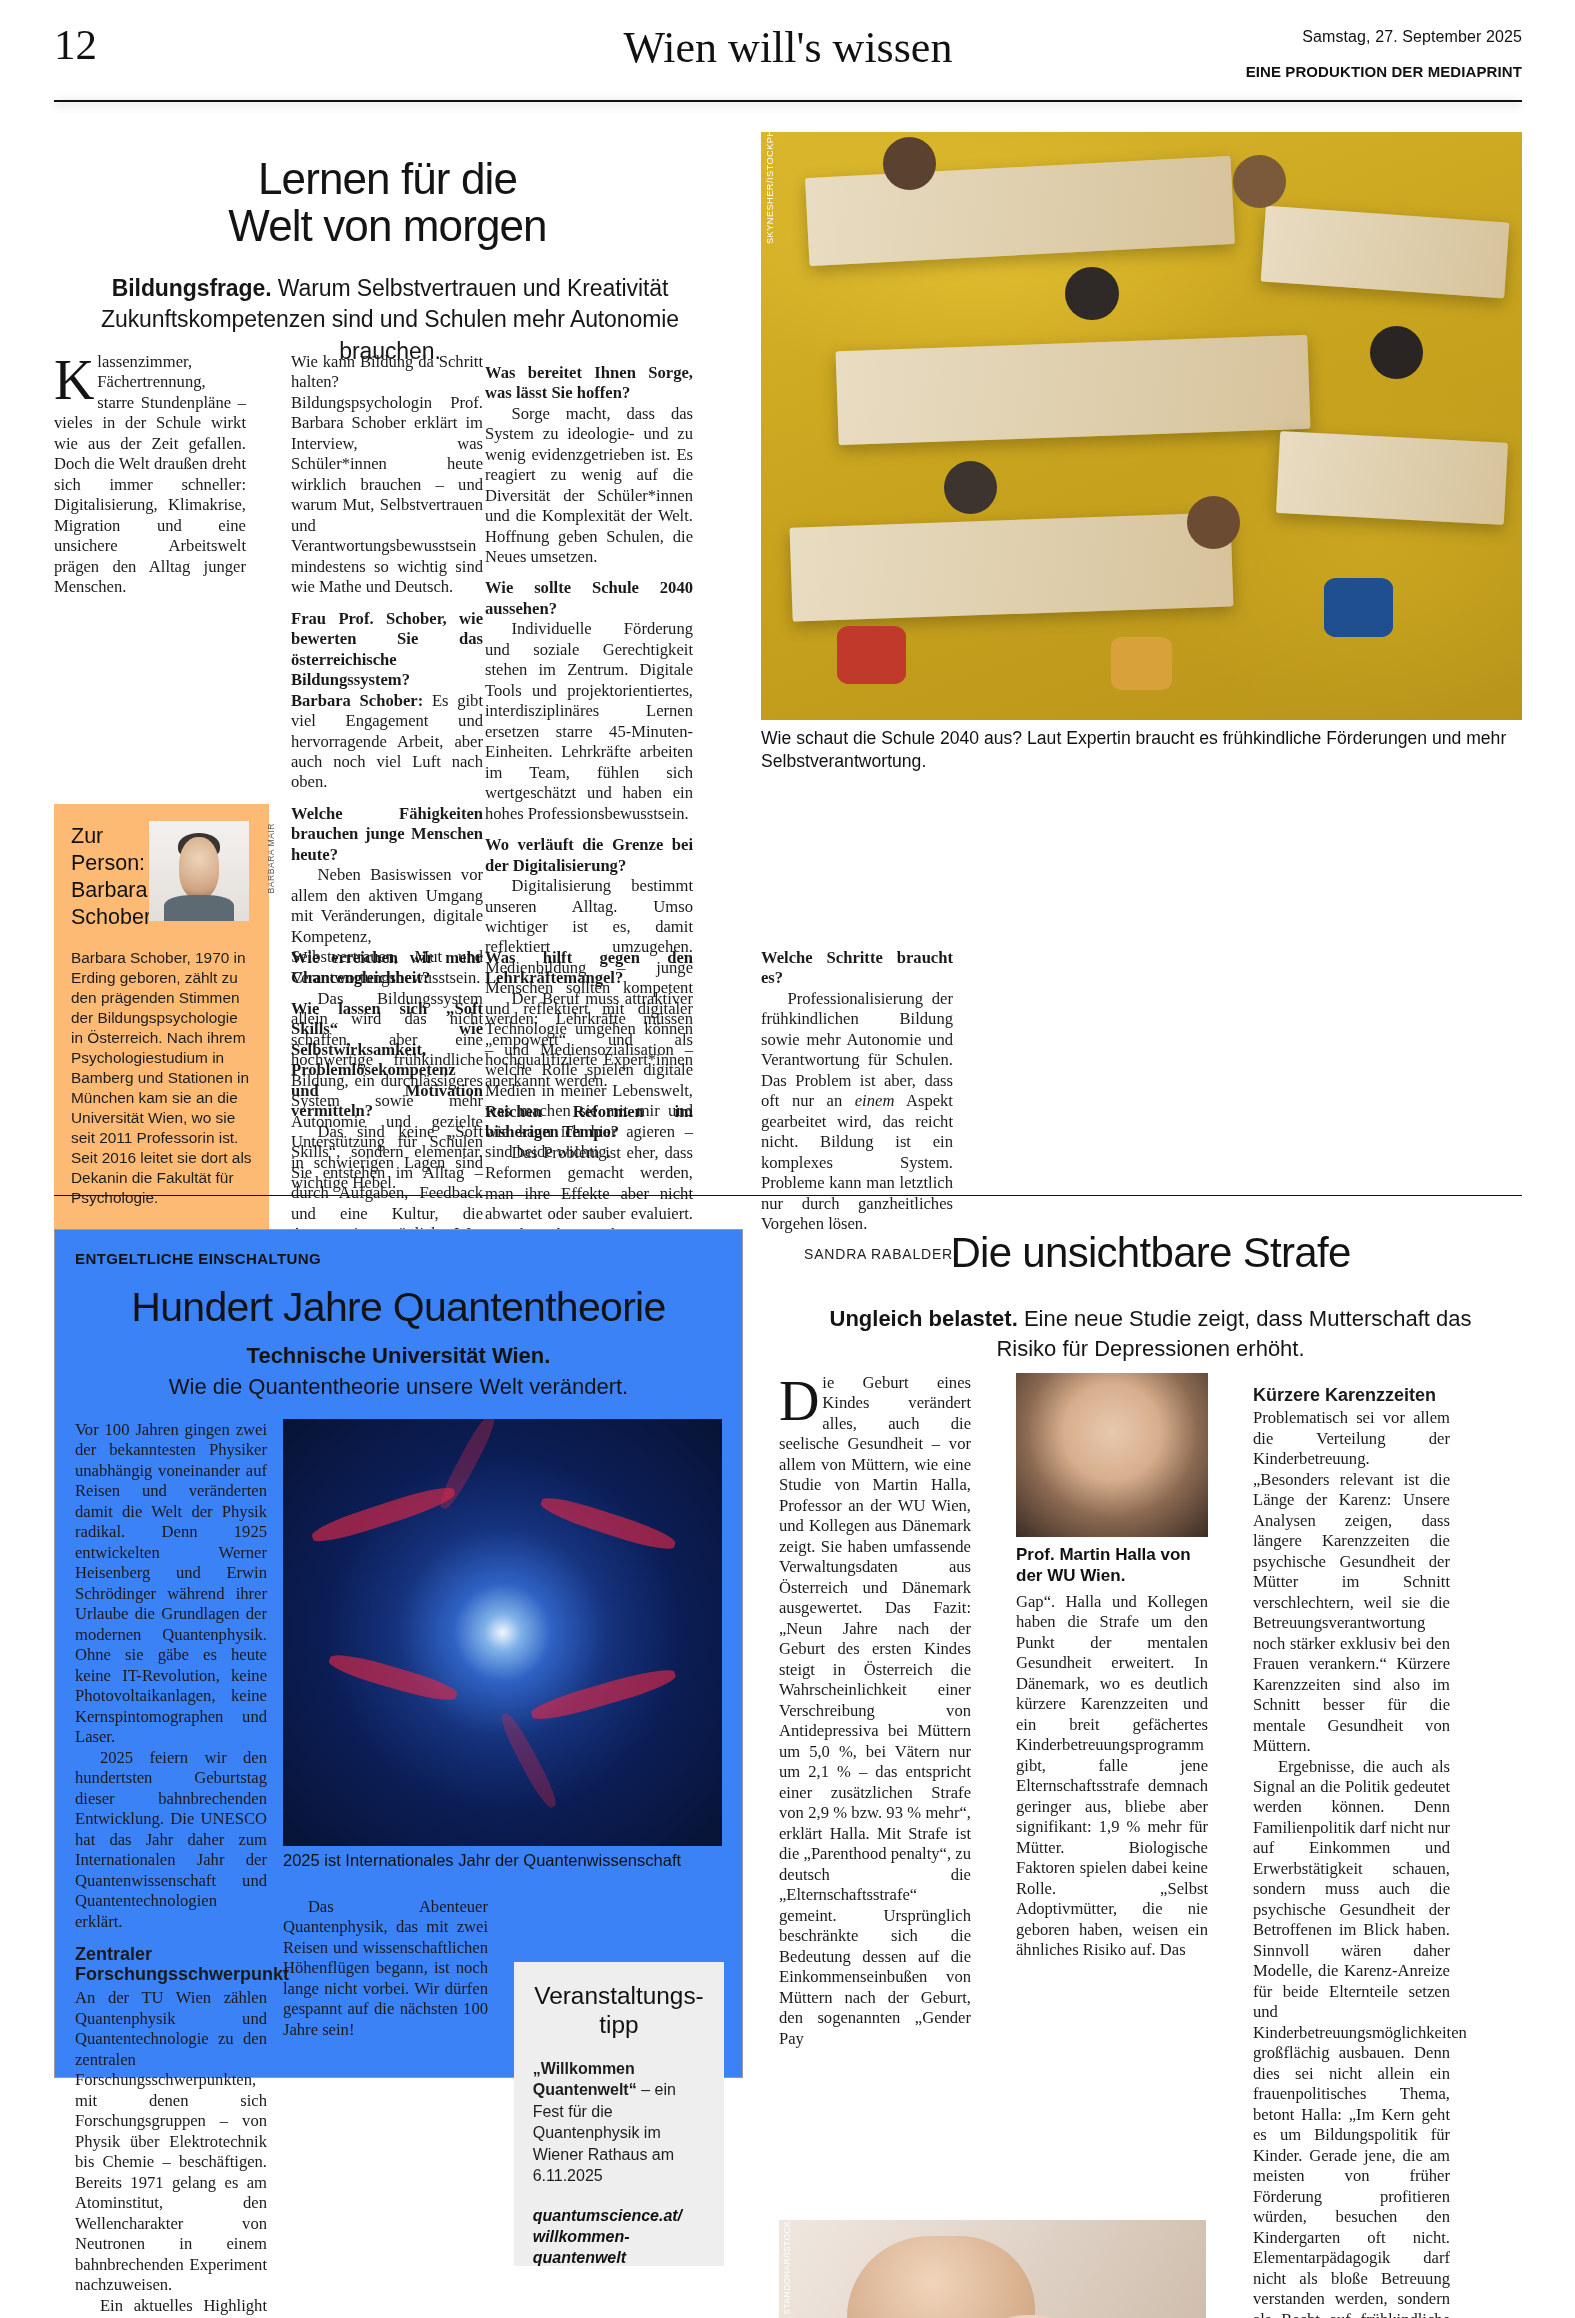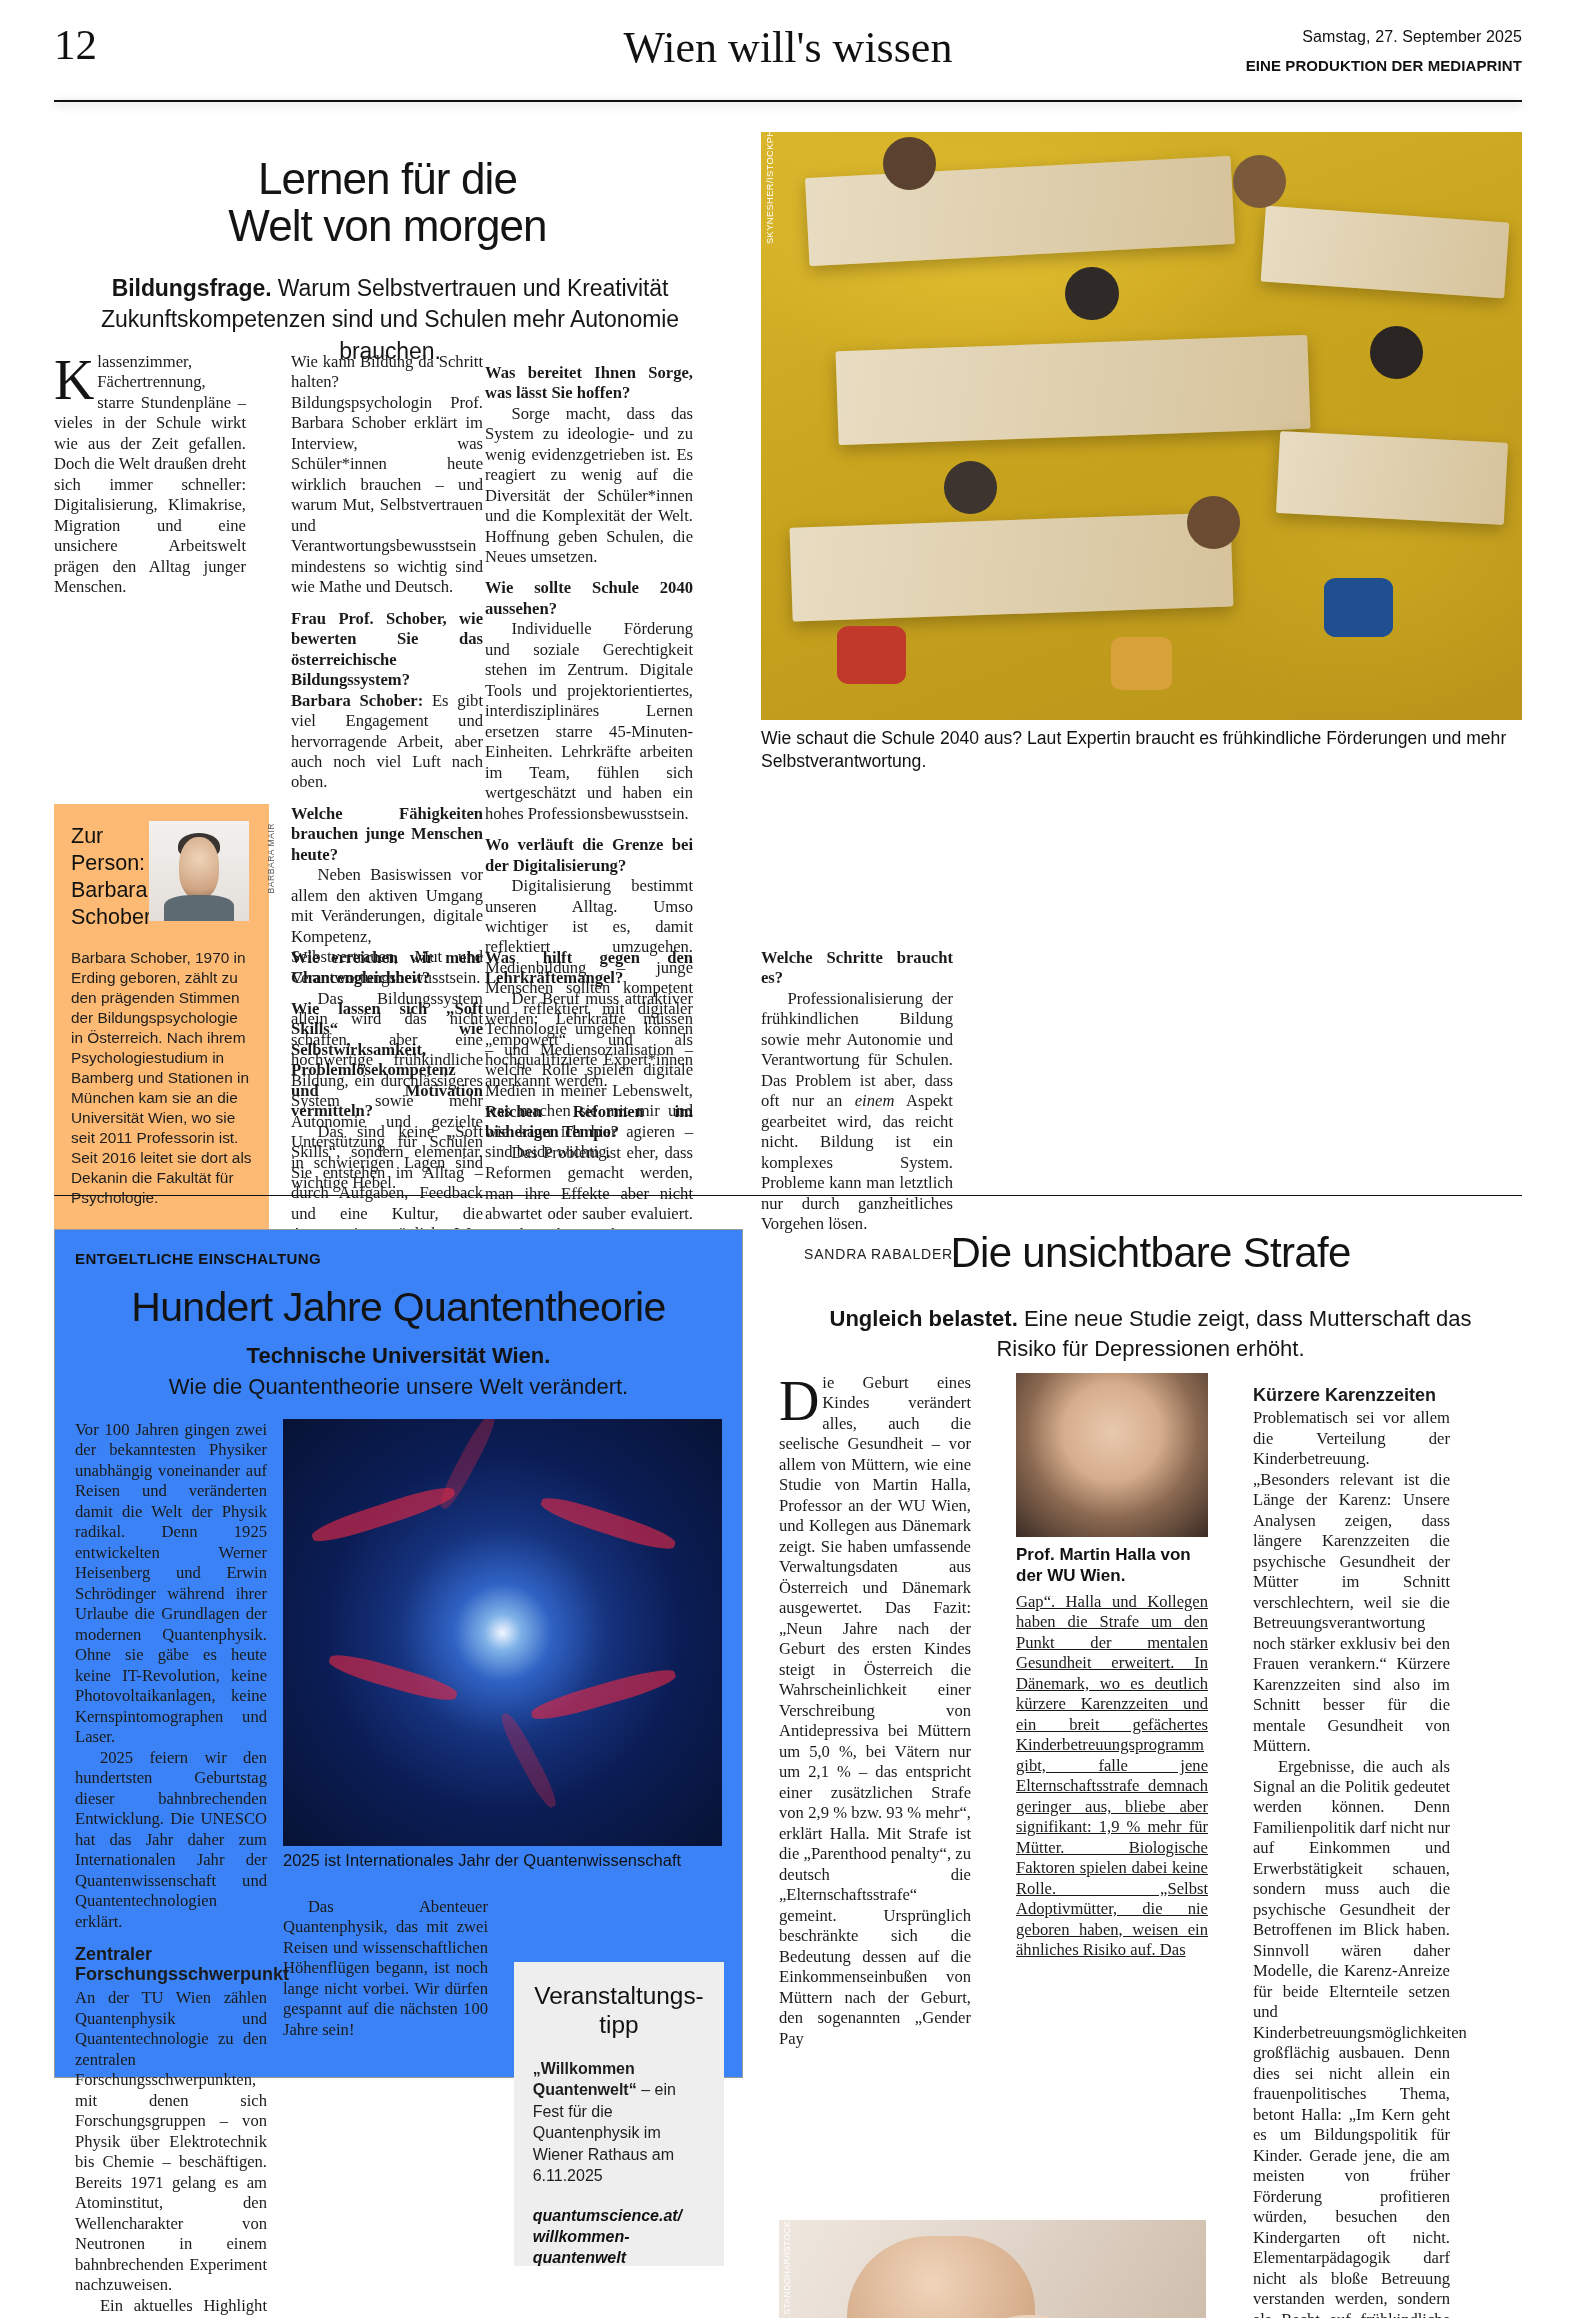--- a/index.html
+++ b/index.html
@@ -29,21 +29,21 @@
     text-align:center;
     font-family:"Liberation Serif", serif;
     font-size:44px; line-height:1; color:#111;
   }
   .mast-right { position:absolute; right:0; top:11.5px; text-align:right; }
   .mast-date {
     font-family:"Liberation Sans", sans-serif;
     font-size:16px; letter-spacing:0.1px; color:#111; white-space:nowrap;
   }
   .mast-prod {
-    margin-top:11px;
+    margin-top:17px;
     font-family:"Liberation Sans", sans-serif;
     font-weight:bold; font-size:15px; letter-spacing:0.1px; color:#111; white-space:nowrap;
   }
   .rule-main {
     position:absolute; left:54px; top:100px; width:1468px; height:2.2px;
     background:#111;
     box-shadow: 0 2.2px 10px rgba(0,0,0,0.30);
   }
 
   
@@ -491,21 +491,21 @@
       <div class="acol a1 body-text dropcap-wrap">
         <p class="noindent"><span class="dropcap">D</span><span>ie Geburt eines Kindes verändert alles, auch die seelische Gesundheit – vor allem von Müttern, wie eine Studie von Martin Halla, Professor an der WU Wien, und Kollegen aus Dänemark zeigt. Sie haben umfassende Verwaltungsdaten aus Österreich und Dänemark ausgewertet. Das Fazit: „Neun Jahre nach der Geburt des ersten Kindes steigt in Österreich die Wahrscheinlichkeit einer Verschreibung von Antidepressiva bei Müttern um 5,0 %, bei Vätern nur um 2,1 % – das entspricht einer zusätzlichen Strafe von 2,9 % bzw. 93 % mehr“, erklärt Halla. Mit Strafe ist die „Parenthood penalty“, zu deutsch die „Elternschaftsstrafe“ gemeint. Ursprünglich beschränkte sich die Bedeutung dessen auf die Einkommenseinbußen von Müttern nach der Geburt, den sogenannten „Gender Pay</span></p>
       </div>
 
       <div class="halla-photo">
         <div class="headshot"></div>
         <div class="halla-credit">WU WIEN</div>
       </div>
       <div class="halla-cap">Prof. Martin Halla von der WU Wien.</div>
 
-      <div class="acol a2 body-text" style="top:219px;text-decoration:underline;">
+      <div class="acol a2 body-text" style="top:219px;">
         <p class="noindent">Gap“. Halla und Kollegen haben die Strafe um den Punkt der mentalen Gesundheit erweitert. In Dänemark, wo es deutlich kürzere Karenzzeiten und ein breit gefächertes Kinderbetreuungsprogramm gibt, falle jene Elternschaftsstrafe demnach geringer aus, bliebe aber signifikant: 1,9 % mehr für Mütter. Biologische Faktoren spielen dabei keine Rolle. „Selbst Adoptivmütter, die nie geboren haben, weisen ein ähnliches Risiko auf. Das</p>
       </div>
 
       <div class="acol a3 body-text">
         <div class="ad-sub-h">Kürzere Karenzzeiten</div>
         <p class="noindent">Problematisch sei vor allem die Verteilung der Kinderbetreuung. „Besonders relevant ist die Länge der Karenz: Unsere Analysen zeigen, dass längere Karenzzeiten die psychische Gesundheit der Mütter im Schnitt verschlechtern, weil sie die Betreuungsverantwortung noch stärker exklusiv bei den Frauen verankern.“ Kürzere Karenzzeiten sind also im Schnitt besser für die mentale Gesundheit von Müttern.</p>
         <p>Ergebnisse, die auch als Signal an die Politik gedeutet werden können. Denn Familienpolitik darf nicht nur auf Einkommen und Erwerbstätigkeit schauen, sondern muss auch die psychische Gesundheit der Betroffenen im Blick haben. Sinnvoll wären daher Modelle, die Karenz-Anreize für beide Elternteile setzen und Kinderbetreuungsmöglichkeiten großflächig ausbauen. Denn dies sei nicht allein ein frauenpolitisches Thema, betont Halla: „Im Kern geht es um Bildungspolitik für Kinder. Gerade jene, die am meisten von früher Förderung profitieren würden, besuchen den Kindergarten oft nicht. Elementarpädagogik darf nicht als bloße Betreuung verstanden werden, sondern als Recht auf frühkindliche Bildung.“</p>
       </div>
 
       <div class="photo-baby">

